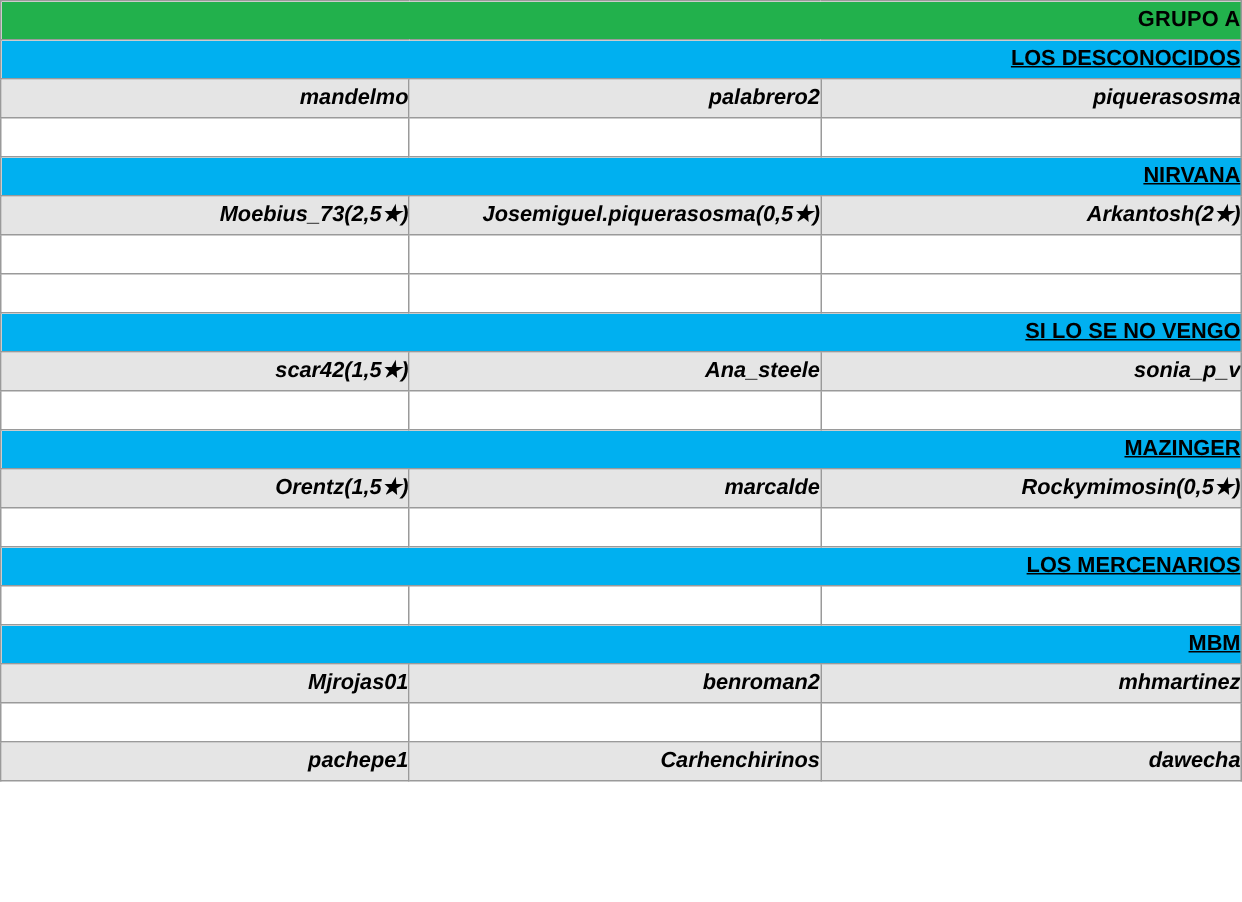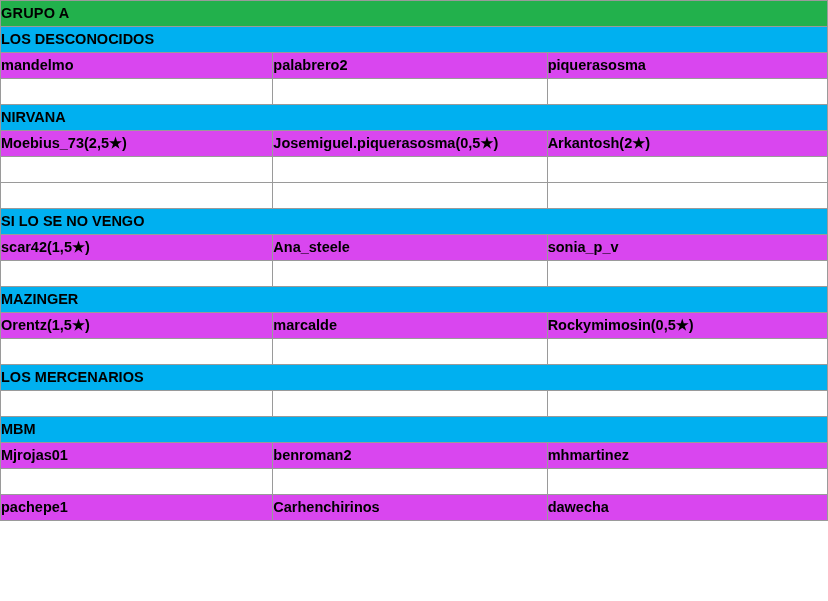--- a/index.html
+++ b/index.html
@@ -23,38 +23,40 @@
     table-layout: fixed;
   }
   table.grid td {
     border: 1px solid #9a9a9a;
     padding: 0;
     margin: 0;
     height: 25px;
     font-size: 14.5px;
     font-weight: bold;
     color: #000000;
-    text-align: left;
+    text-align: right;
     vertical-align: middle;
     overflow: hidden;
     white-space: nowrap;
   }
   td.group-header {
     background: #22b14c;
     color: #000000;
     font-size: 15px;
     letter-spacing: 0.2px;
   }
   td.team-header {
     background: #00b0f0;
     color: #000000;
     font-size: 14.5px;
+    text-decoration: underline;
   }
   td.player {
-    background: #d946ef;
+    background: #e5e5e5;
+    font-style: italic;
   }
   td.spacer {
     background: #ffffff;
     height: 22px;
   }
   .cell-inner {
     display: block;
     width: 100%;
     line-height: 25px;
   }

